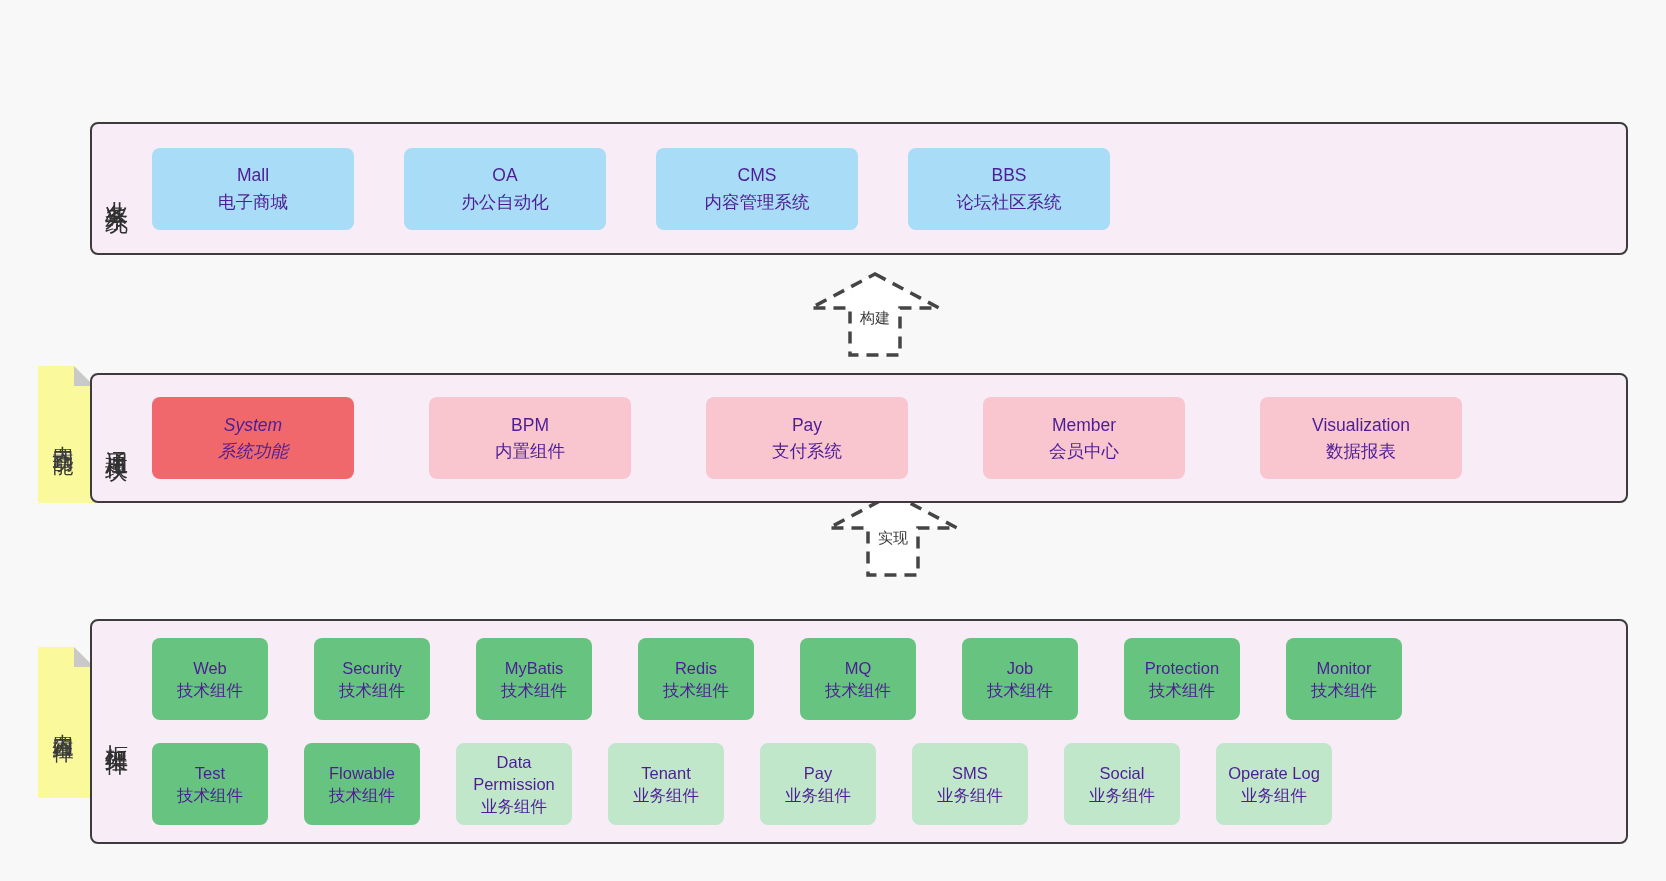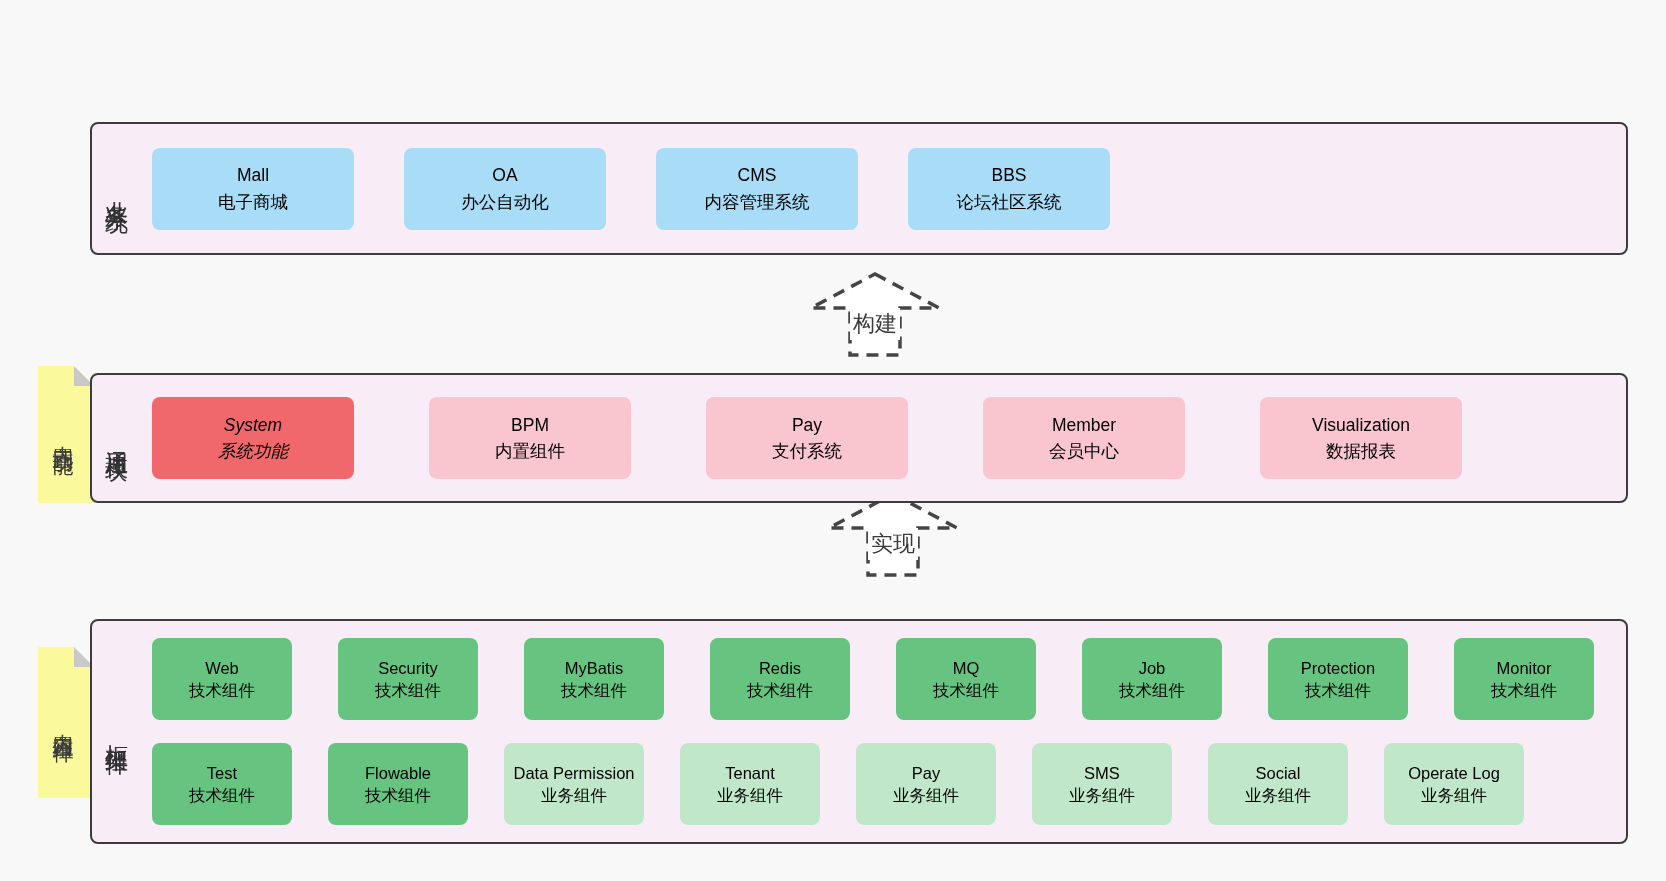--- a/index.html
+++ b/index.html
@@ -44,25 +44,25 @@
     display:flex;gap:46px;
   }
   .b3-row.r1{top:17px;}
   .b3-row.r2{top:122px;gap:36px;}
 
   
   .box{
     border-radius:8px;
     display:flex;flex-direction:column;
     align-items:center;justify-content:center;
-    text-align:center;color:#000000;
+    text-align:center;color:#4c1d95;
     box-sizing:border-box;
   }
   .band-row .box{width:202px;height:82px;font-size:17.5px;line-height:1.5;}
-  .b3-row .box{width:140px;height:82px;font-size:16.5px;line-height:1.35;padding:0 6px;}
+  .b3-row .box{width:116px;height:82px;font-size:16.5px;line-height:1.35;padding:0 6px;}
   .blue{background:#a9dcf6;}
   .red{background:#f1686c;font-style:italic;}
   .pink{background:#f9c6d0;margin-left:25px;}
   .green{background:#67c480;}
   .lightgreen{background:#c0e7c9;}
 
   
   .sticky{
     position:absolute;left:38px;width:56px;
     background:#fafa9d;
@@ -86,21 +86,21 @@
   
   .arrow{position:absolute;width:140px;height:85px;z-index:1;}
   .arrow1{left:805px;top:272px;}
   .arrow2{left:823px;top:492px;}
   .arrow svg{display:block;width:140px;height:85px;overflow:visible;}
   .arrow-label{
     position:absolute;left:50%;top:36px;
     transform:translateX(-50%);
     background:#ffffff;
     padding:1px 3px;
-    font-size:22px;color:#3a3a3a;
+    font-size:15px;color:#3a3a3a;
     white-space:nowrap;
   }
 </style>
 </head>
 <body>
 
 <div class="canvas">
 
   <div class="sticky sticky1">
     <div class="fold"></div>

